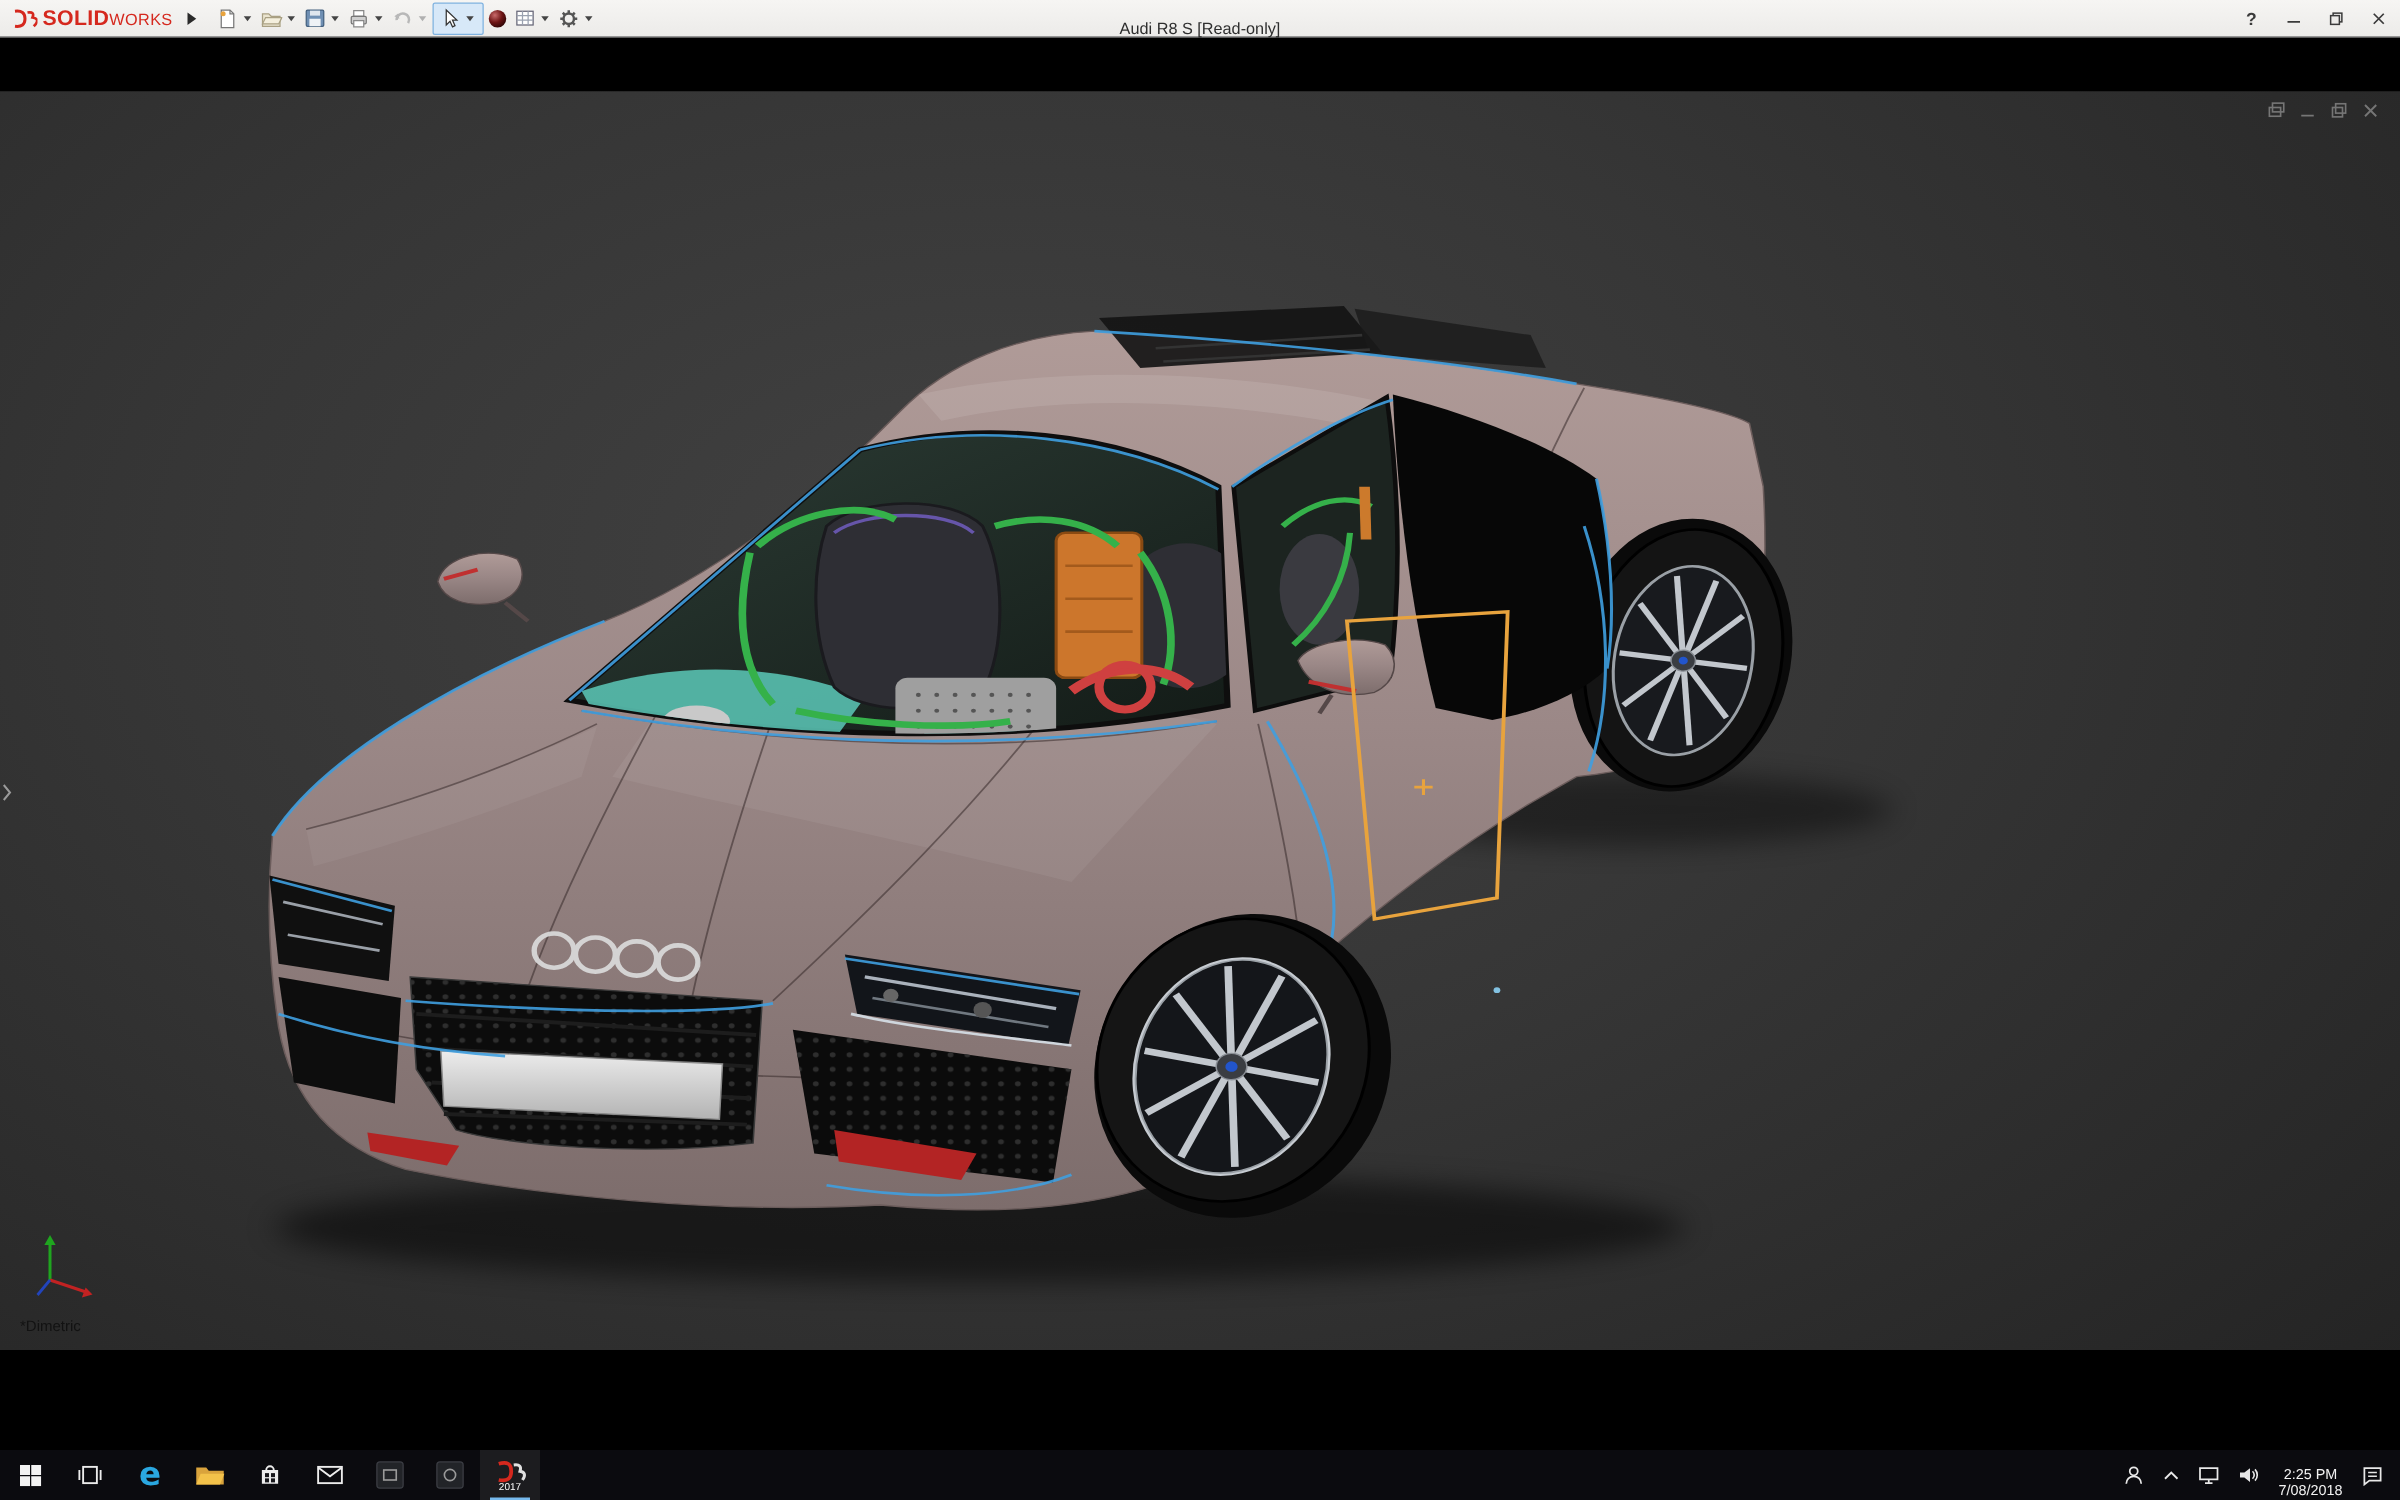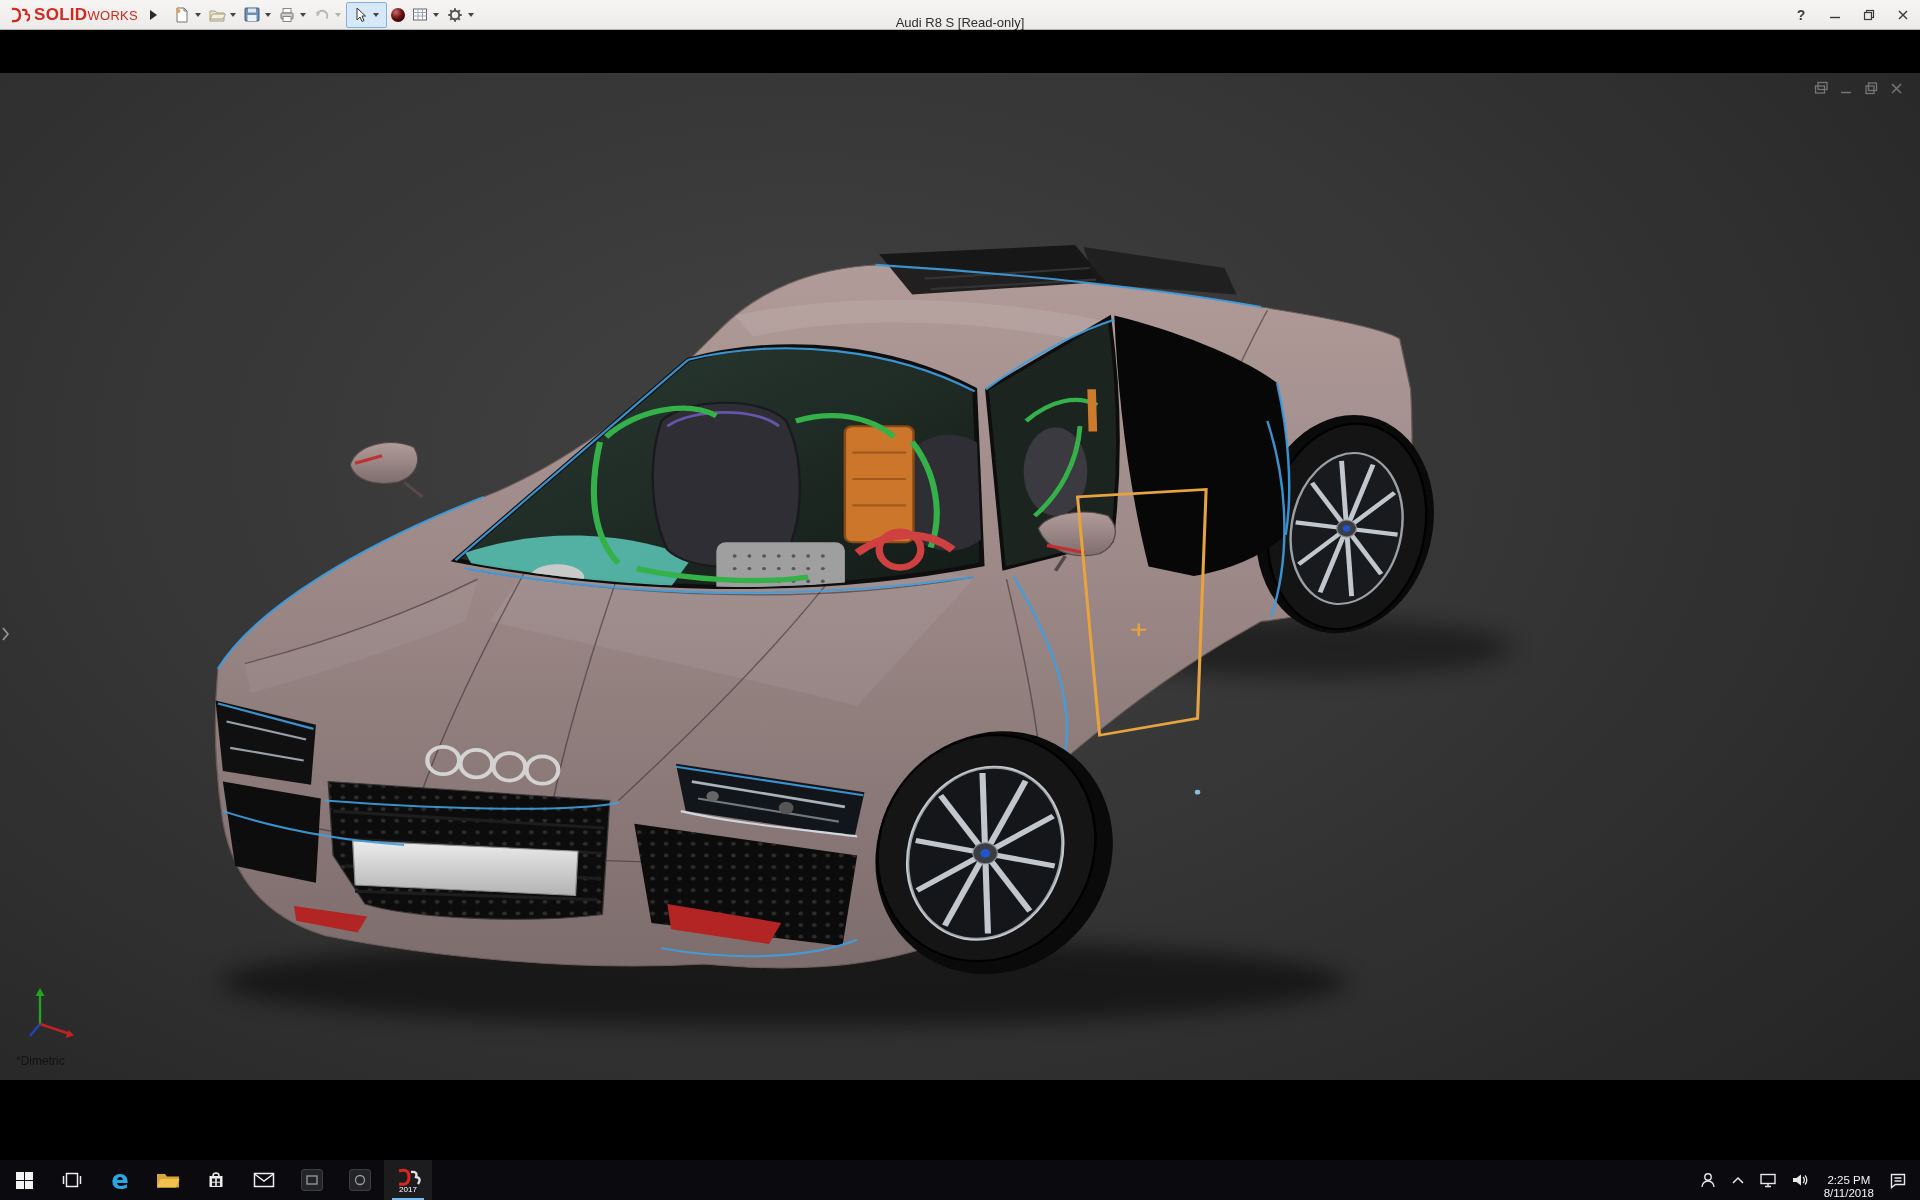--- a/index.html
+++ b/index.html
@@ -547,21 +547,21 @@
       </svg>
     </div>
     <div class="tray-btn">
       <svg width="18" height="16">
         <path d="M2 6 h3.5 L10 2.5 v11 L5.5 10 H2 Z" fill="#e8e8e8"></path>
         <path d="M12 5 a4 4 0 0 1 0 6 M14 3.5 a6.5 6.5 0 0 1 0 9" fill="none" stroke="#e8e8e8" stroke-width="1.3"></path>
       </svg>
     </div>
     <div class="clock">
       <div>2:25 PM</div>
-      <div>8/11/2018</div>
+      <div>7/08/2018</div>
     </div>
     <div class="tray-btn">
       <svg width="18" height="18">
         <path d="M2.5 3.5 h13 v10 h-9 l-4 3 z" fill="none" stroke="#e8e8e8" stroke-width="1.4"></path>
         <path d="M5.5 7 h7 M5.5 10 h7" stroke="#e8e8e8" stroke-width="1.3"></path>
       </svg>
     </div>
     <div class="show-desktop"></div>
   </div>
 </div>

